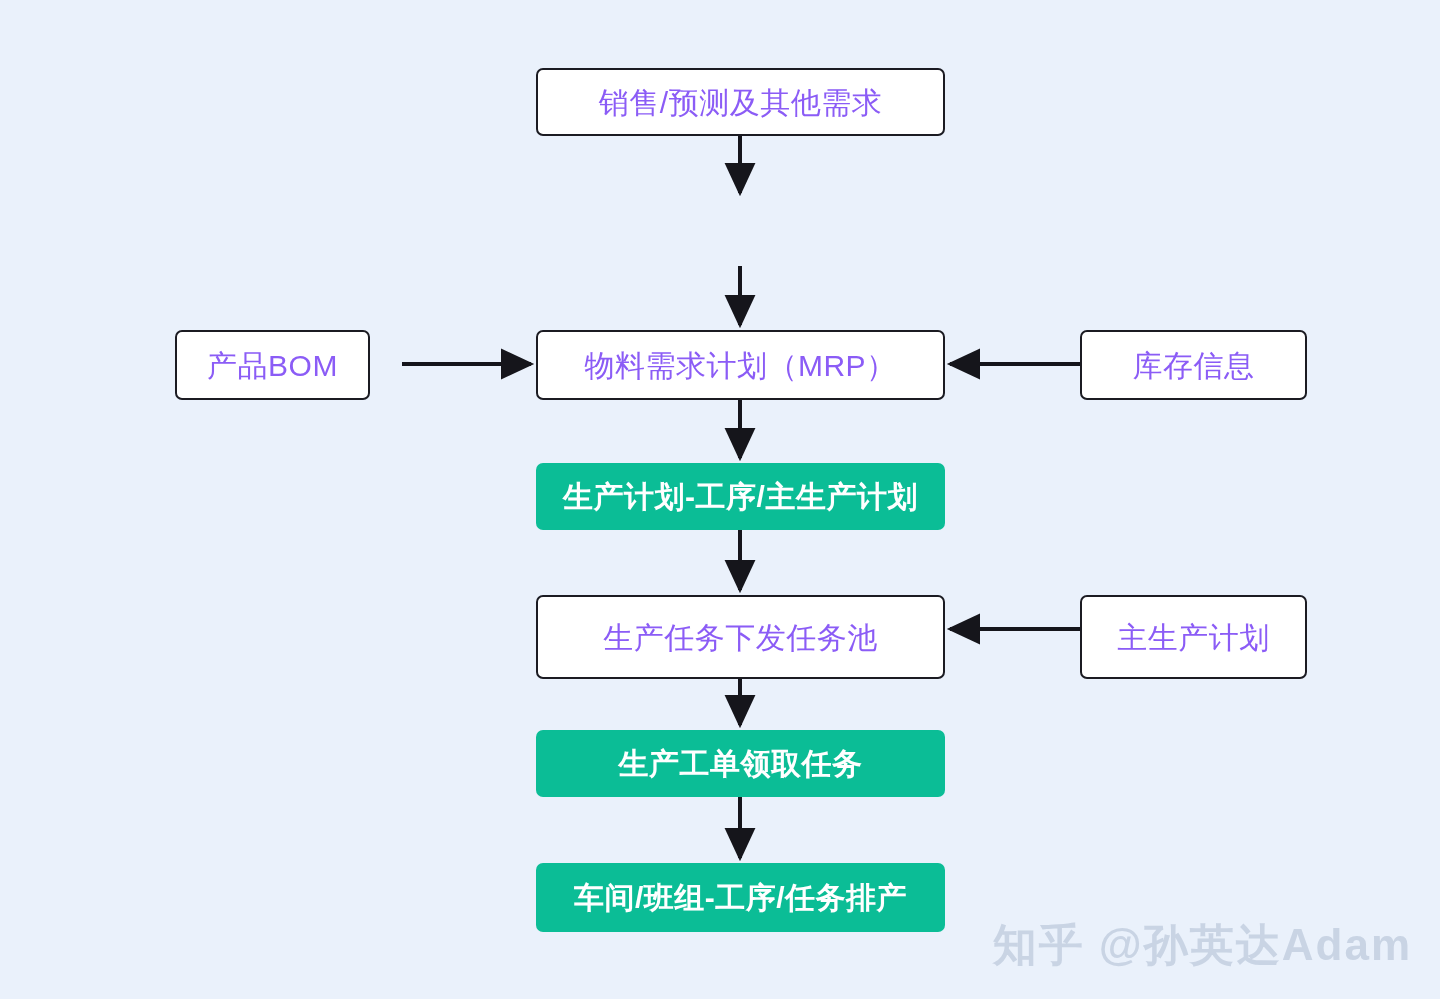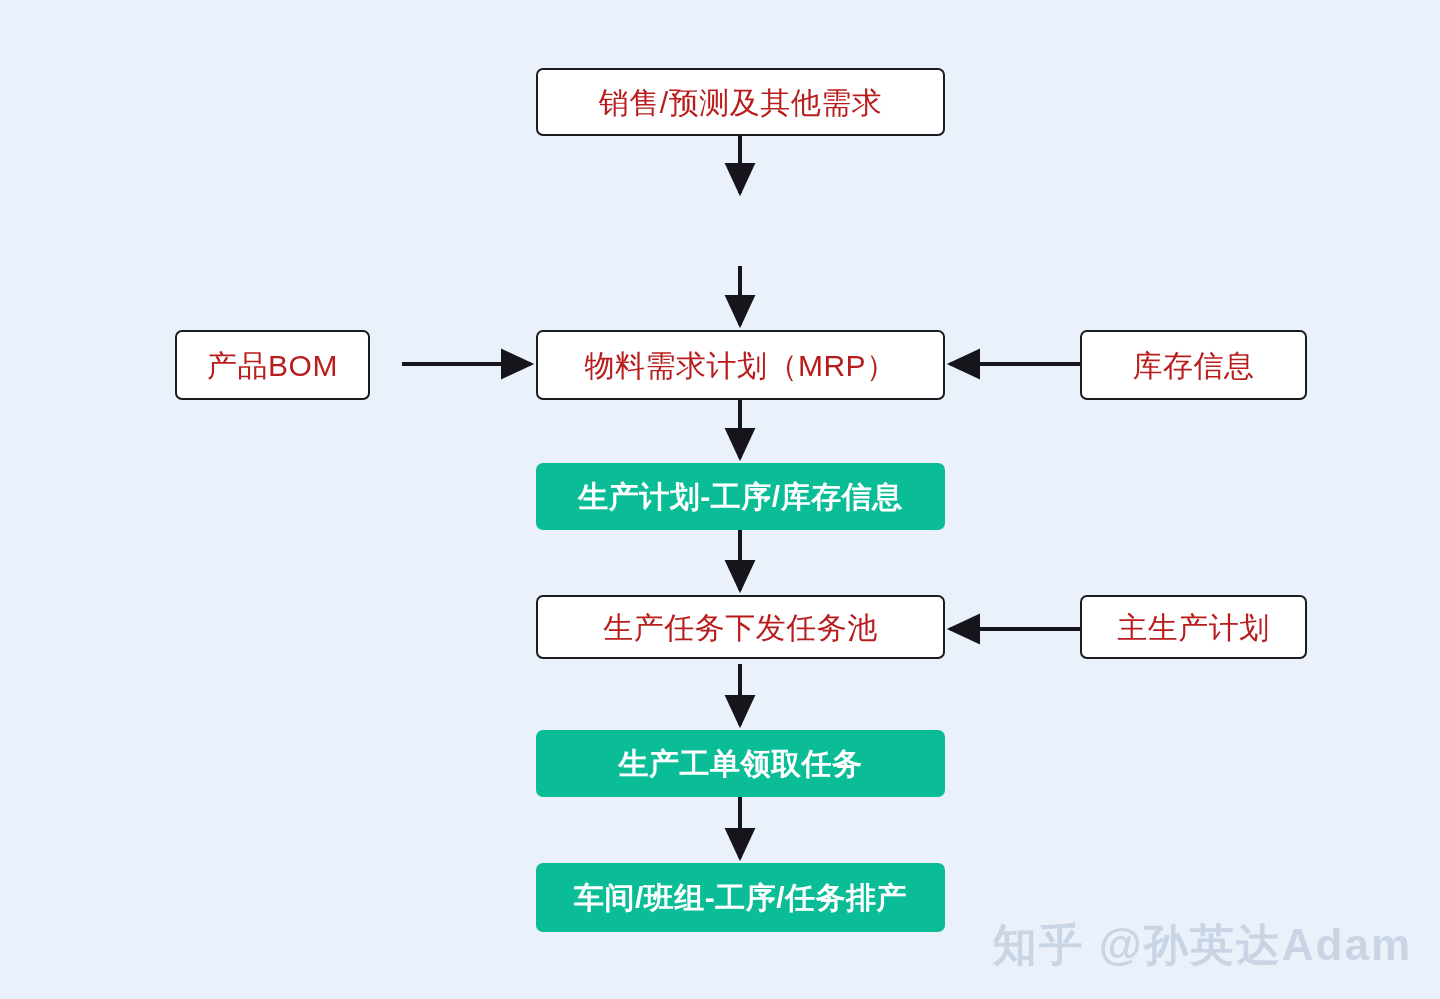--- a/index.html
+++ b/index.html
@@ -35,21 +35,21 @@
     align-items: center;
     justify-content: center;
     border-radius: 7px;
     text-align: center;
     letter-spacing: 0.5px;
     z-index: 3;
   }
   .node.white {
     background: #ffffff;
     border: 2.5px solid #1b1b22;
-    color: #b91c1c;
+    color: #8b5cf6;
     font-size: 30px;
     font-weight: 400;
   }
   .node.green {
     background: #0bbd96;
     border: none;
     color: #ffffff;
     font-size: 30px;
     font-weight: 700;
   }
@@ -60,21 +60,21 @@
   }
   
   .col-main { left: 536px; width: 409px; }
   .col-left { left: 175px; width: 195px; }
   .col-right { left: 1080px; width: 227px; }
 
   .r1 { top: 68px;  height: 68px; }
   .r2 { top: 198px; height: 68px; }
   .r3 { top: 330px; height: 70px; }
   .r4 { top: 463px; height: 67px; }
-  .r5 { top: 595px; height: 64px; }
+  .r5 { top: 595px; height: 84px; }
   .r6 { top: 730px; height: 67px; }
   .r7 { top: 863px; height: 69px; }
 
   #watermark {
     position: absolute;
     right: 28px;
     bottom: 24px;
     font-size: 44px;
     font-weight: 700;
     color: #c9d4e4;
@@ -126,21 +126,21 @@
 
   <div class="node white col-main r3">
     <span class="label">物料需求计划（MRP）</span>
   </div>
 
   <div class="node white col-right r3">
     <span class="label">库存信息</span>
   </div>
 
   <div class="node green col-main r4">
-    <span class="label">生产计划-工序/库存信息</span>
+    <span class="label">生产计划-工序/主生产计划</span>
   </div>
 
   <div class="node white col-main r5">
     <span class="label">生产任务下发任务池</span>
   </div>
 
   <div class="node white col-right r5">
     <span class="label">主生产计划</span>
   </div>
 

